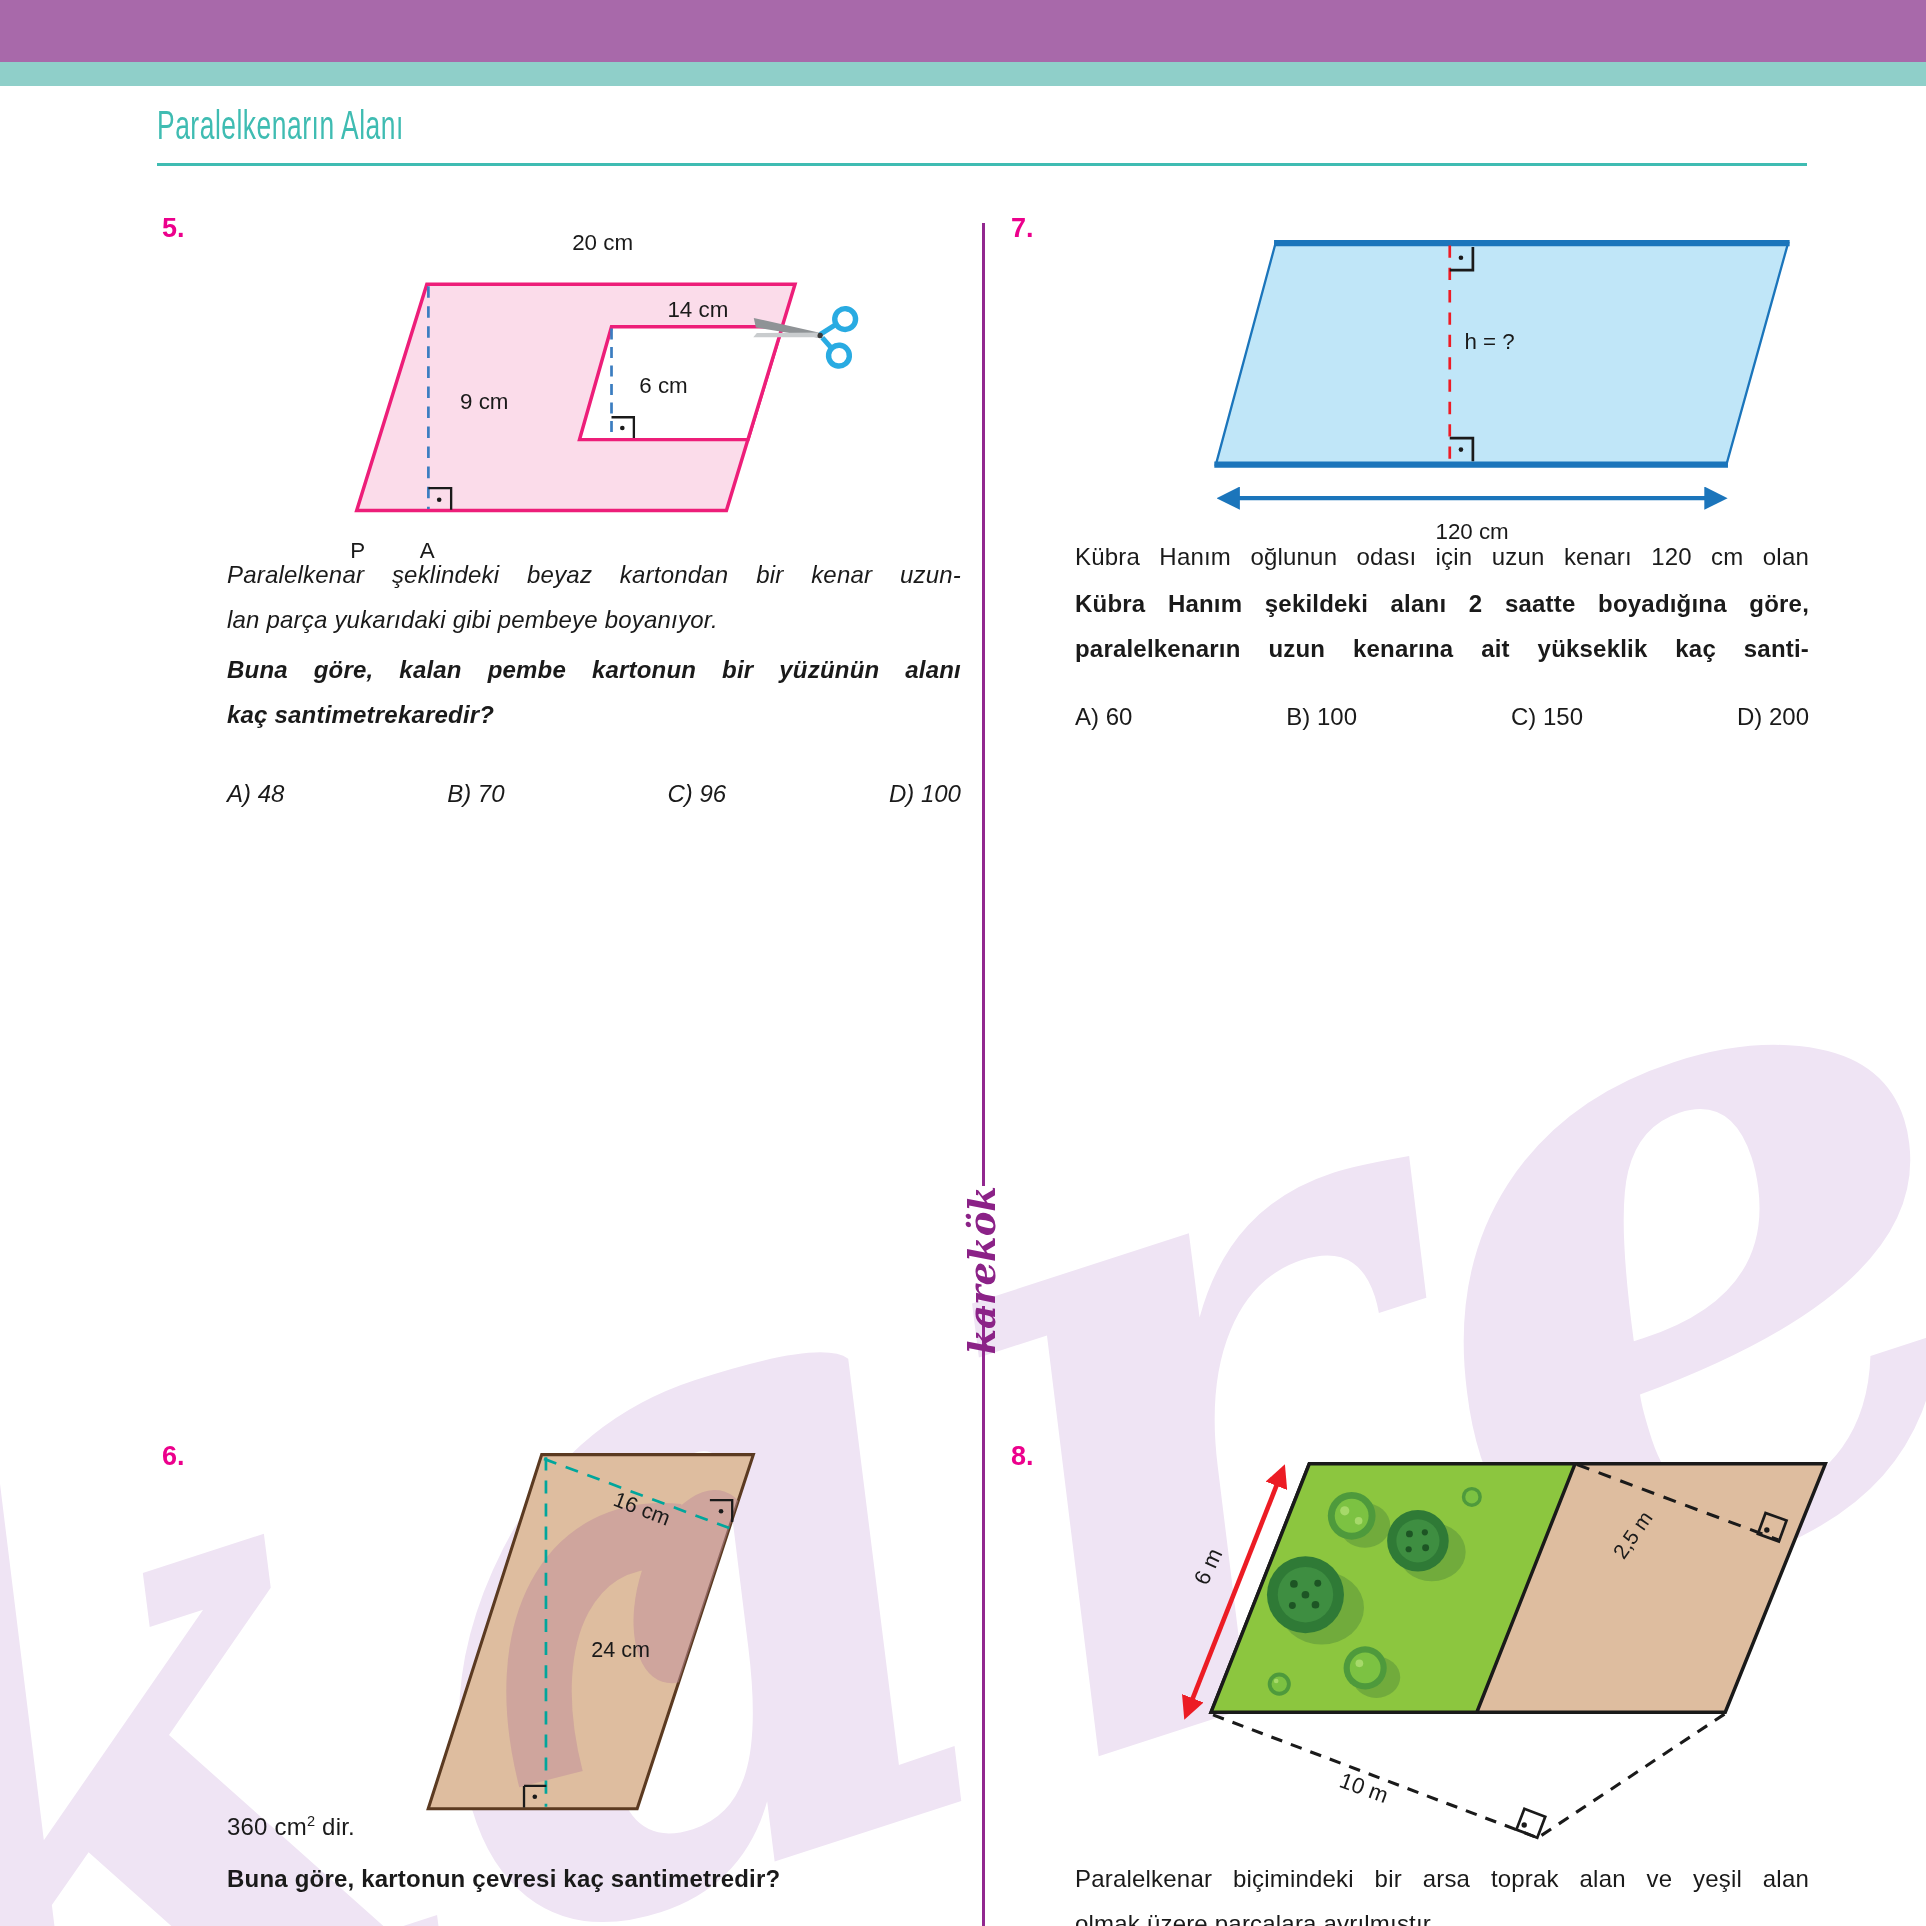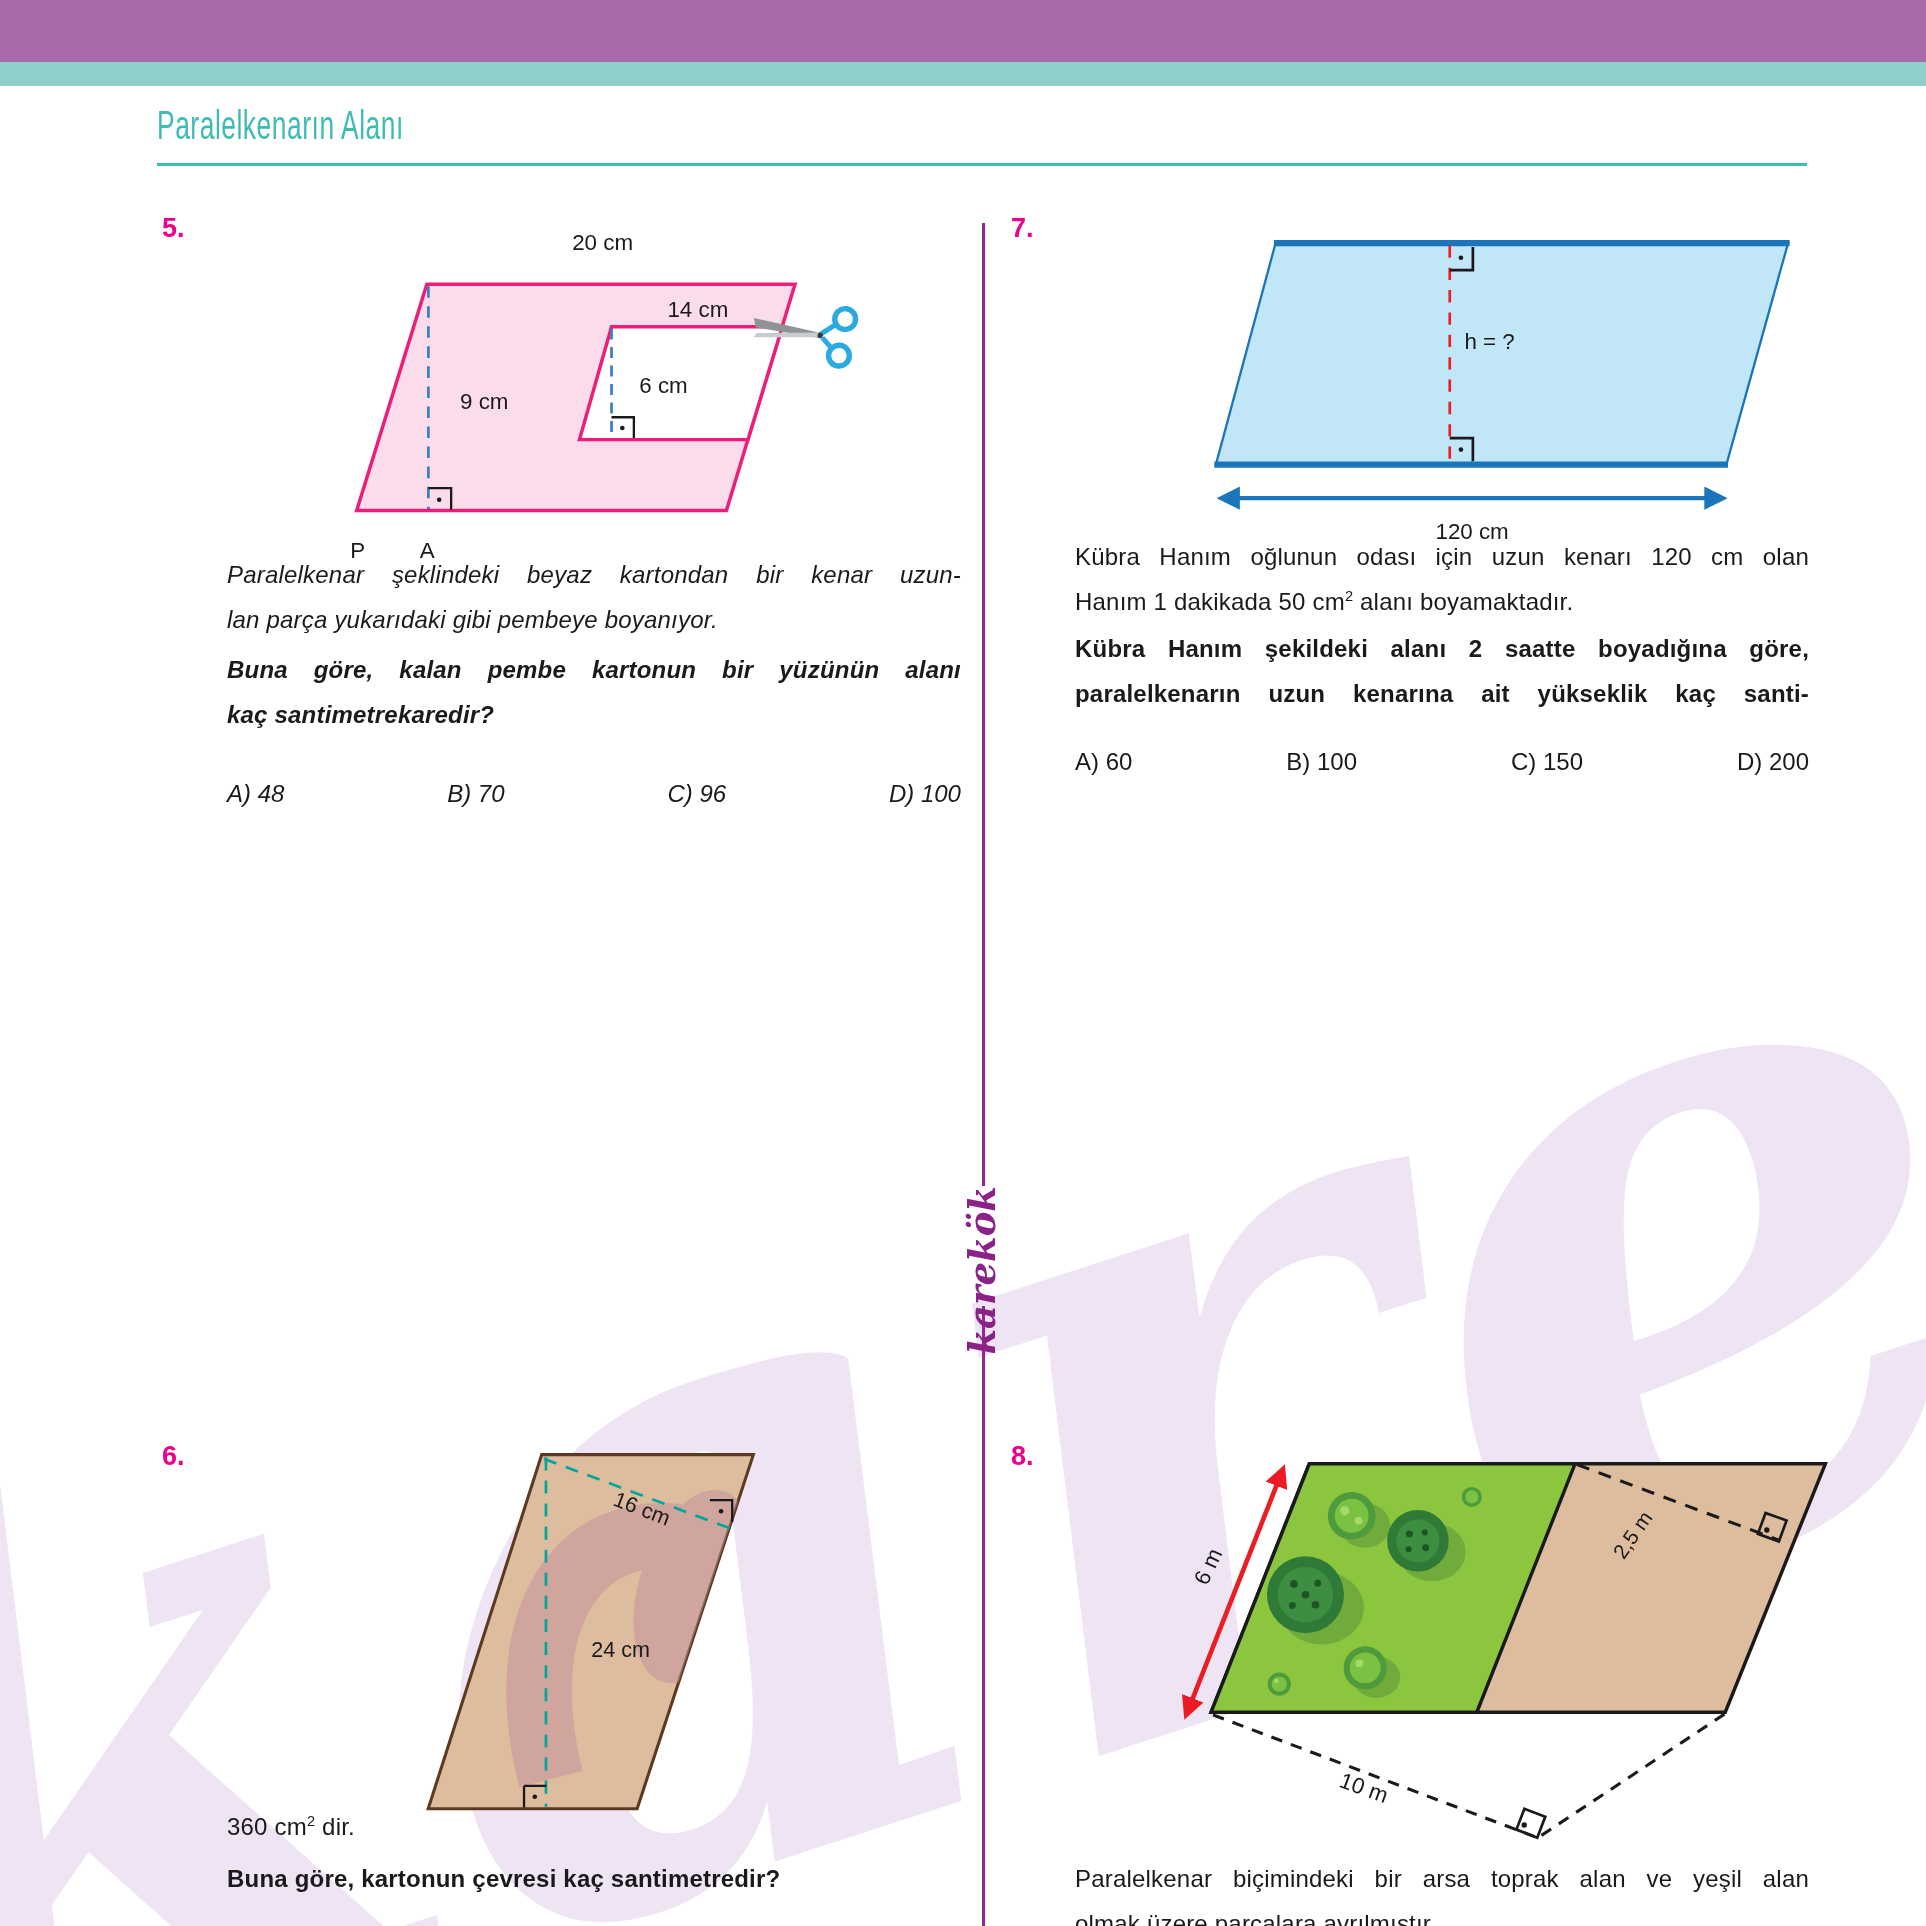--- a/index.html
+++ b/index.html
@@ -117,21 +117,20 @@
   <circle cx="3791" cy="668" r="6" fill="#1a1a1a"></circle>
   <path d="M3762,1136 H3822 V1196" fill="none" stroke="#1a1a1a" stroke-width="7"></path>
   <circle cx="3791" cy="1166" r="6" fill="#1a1a1a"></circle>
   <text x="3800" y="905" font-size="58">h = ?</text>
   <line x1="3175" y1="1292" x2="4465" y2="1292" stroke="#1B75BB" stroke-width="11" marker-start="url(#arrB)" marker-end="url(#arrB)"></line>
   <text x="3820" y="1398" font-size="58" text-anchor="middle">120 cm</text>
 </svg>
 
 <div class="abs tblock" style="left:1075px; top:534px;">
   <span class="tline">Kübra Hanım oğlunun odası için uzun kenarı 120 cm olan</span>
-  <span class="tline last"><span>Hanım 1 dakikada 50 cm</span><sup class="s2">2</sup><span> alanı boyamaktadır.</span></span>
   <div style="height:1.9px;"></div>
   <span class="tline bold">Kübra Hanım şekildeki alanı 2 saatte boyadığına göre,</span>
   <span class="tline bold">paralelkenarın uzun kenarına ait yükseklik kaç santi-</span>
   <div style="height:23px;"></div>
   <div class="opts">
     <span>A) 60</span>
     <span>B) 100</span>
     <span>C) 150</span>
     <span>D) 200</span>
   </div>

